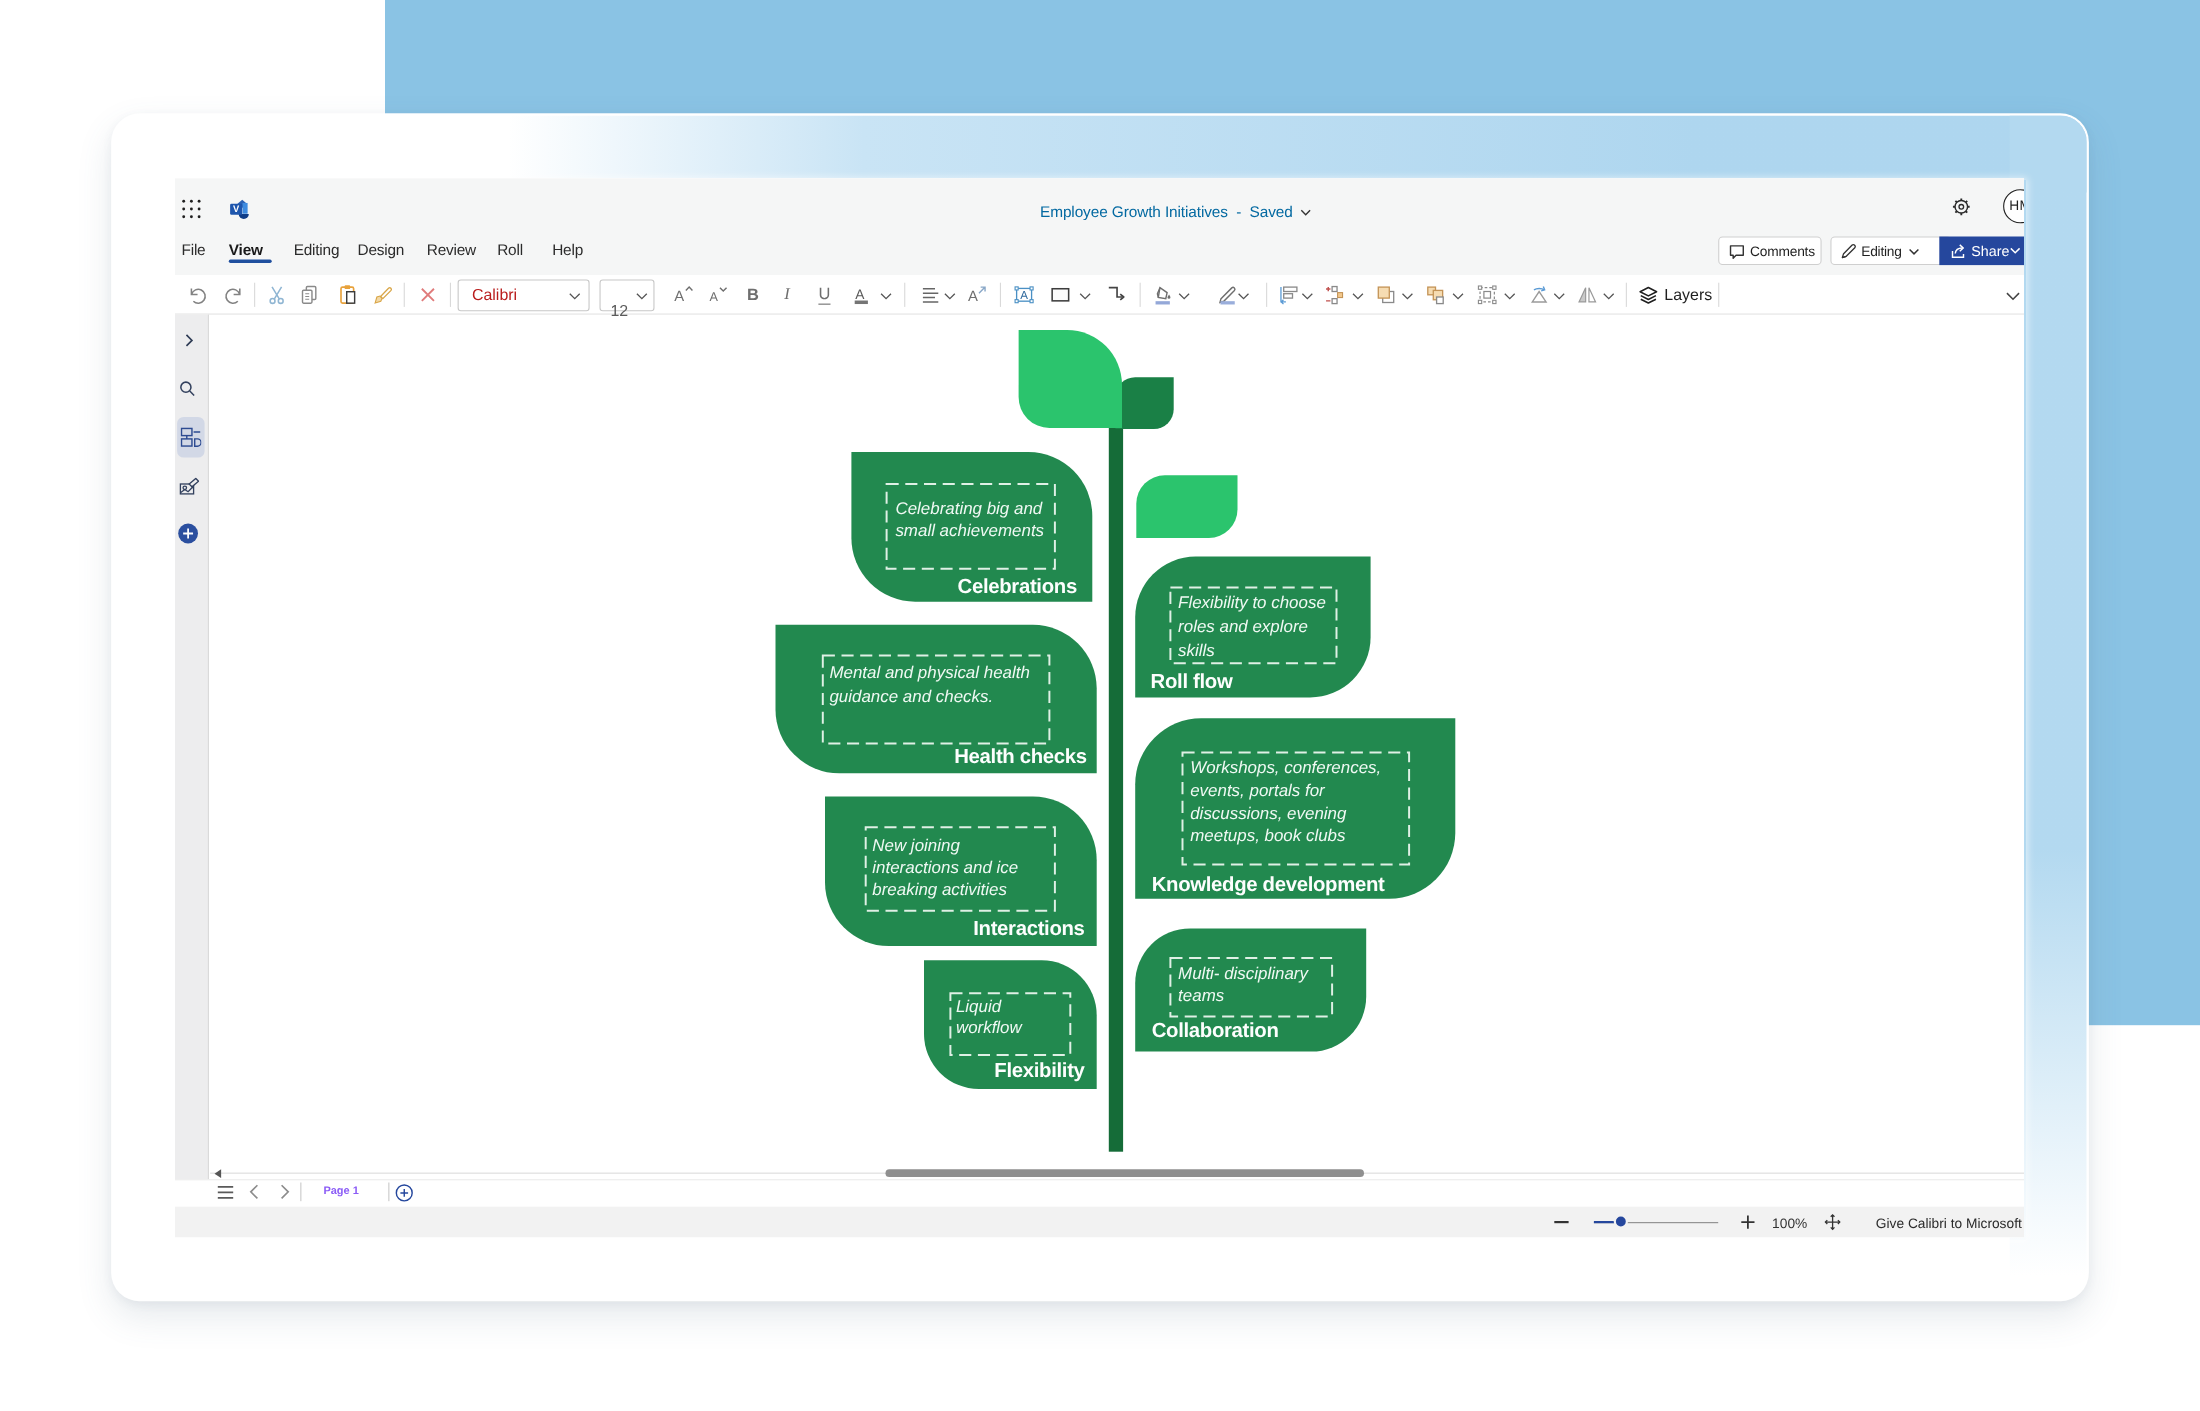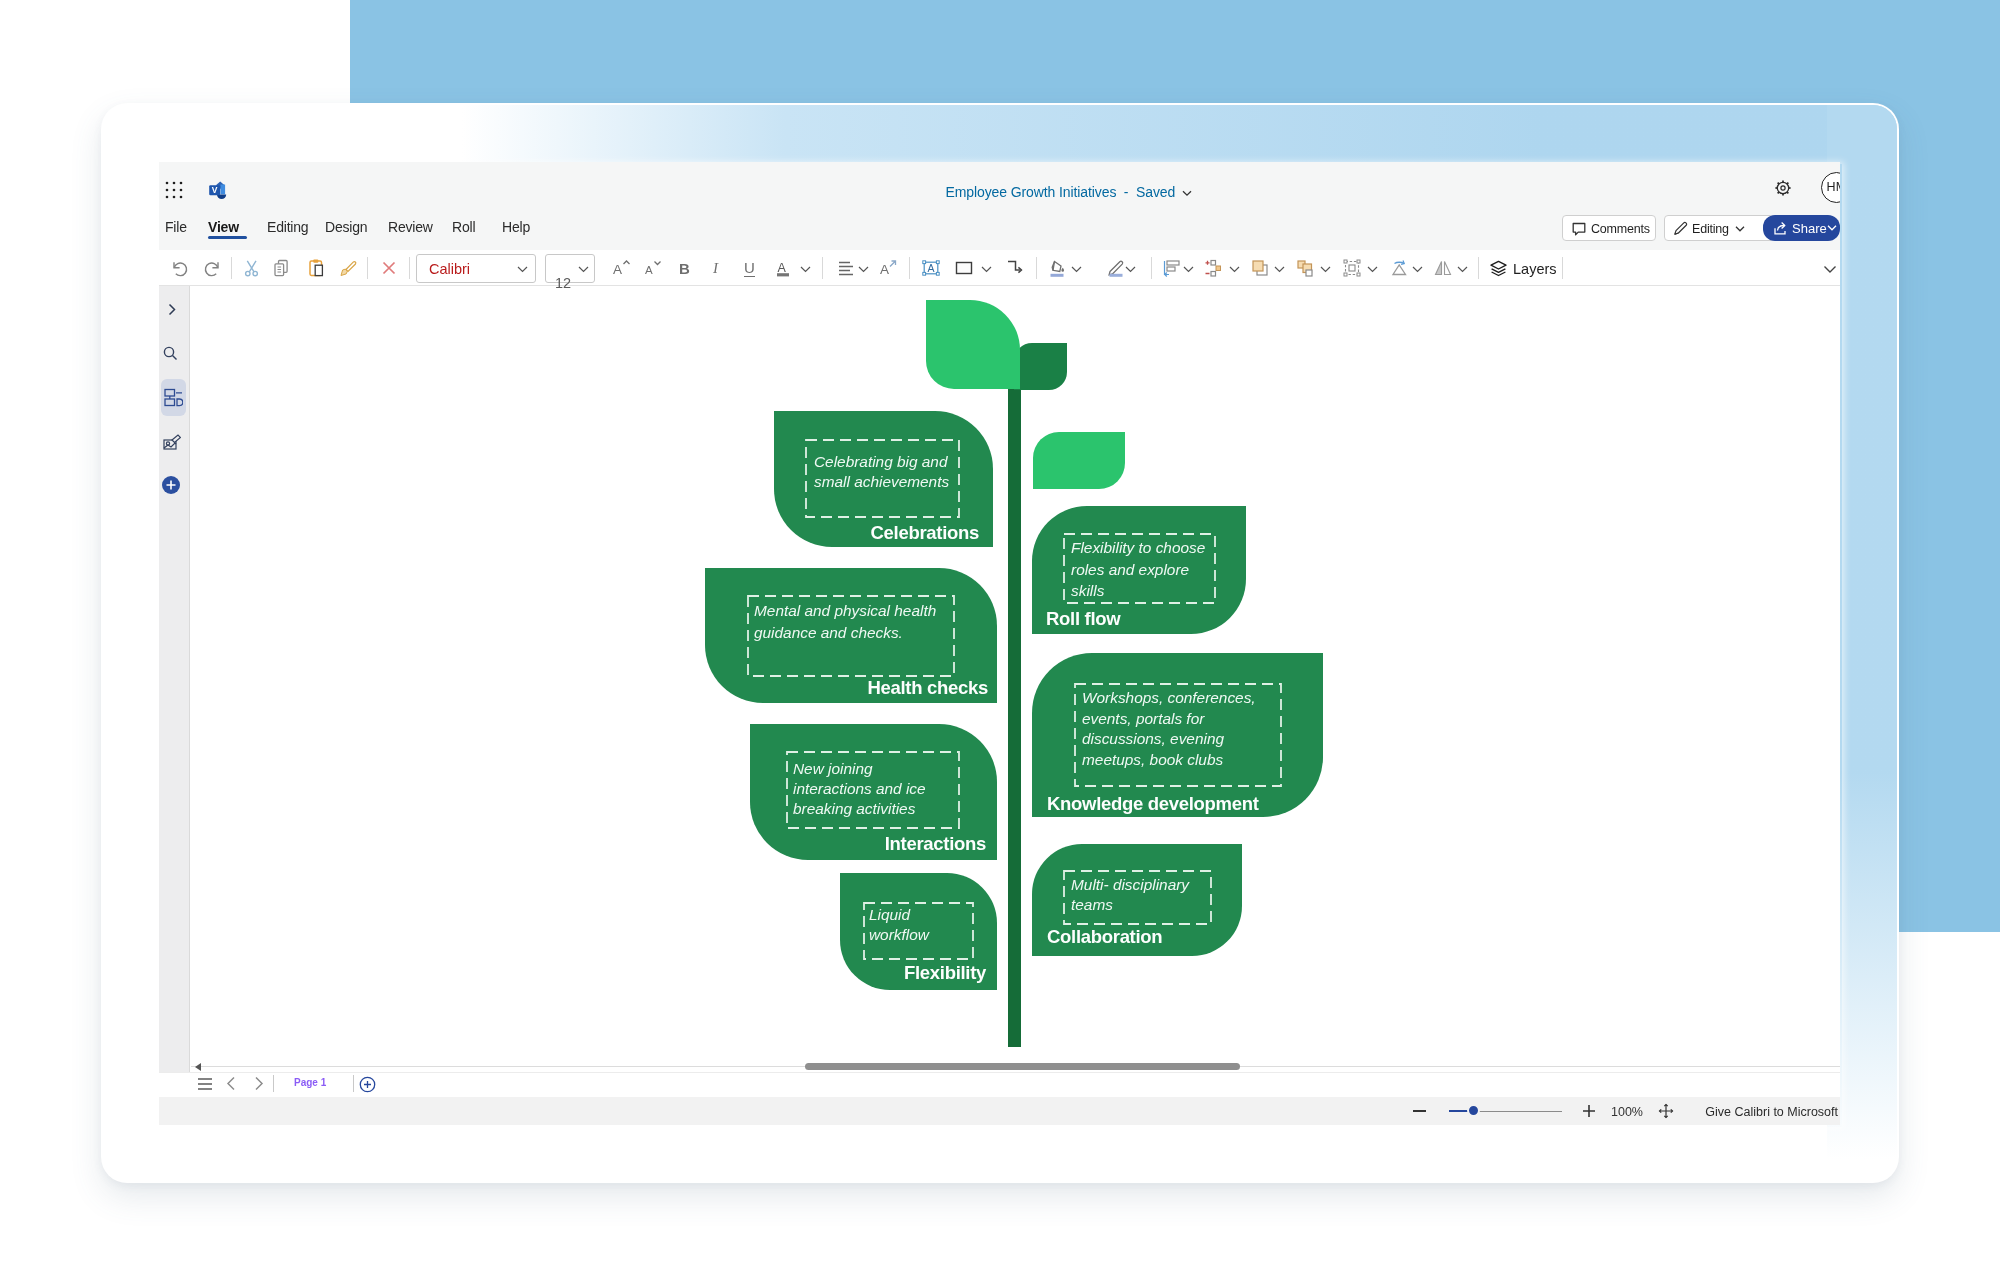--- a/index.html
+++ b/index.html
@@ -106,21 +106,21 @@
   <div class="ab" style="left:1505px;top:53px;width:110px;height:26px;background:#fff;border:1px solid #CFCFCF;border-radius:4px">
     <svg class="ab" style="left:8px;top:5px" width="15" height="15" viewBox="0 0 15 15">
         <path d="M1.8 13.2l1.2-3.6L10.8 1.8a1.4 1.4 0 0 1 2 0l0.4 0.4a1.4 1.4 0 0 1 0 2L5.4 12z" fill="none" stroke="#333" stroke-width="1.2" stroke-linejoin="round"></path>
         <path d="M1.8 13.2l3.6-1.2" stroke="#333" stroke-width="1.2"></path>
       </svg>
     <div class="ab txt" style="left:27px;top:6px;font-size:12.5px;color:#1f1f1f;letter-spacing:-0.2px">Editing</div>
     <svg class="ab" style="left:70px;top:10px" width="10" height="6" viewBox="0 0 10 6">
         <path d="M1 0.8l4 4 4-4" stroke="#333" stroke-width="1.3" fill="none"></path>
       </svg>
   </div>
-  <div class="ab" style="left:1604px;top:53px;width:77px;height:26px;background:#25479D;border-radius:12px">
+  <div class="ab" style="left:1604px;top:53px;width:77px;height:26px;background:#25479D;border-radius:0">
     <svg class="ab" style="left:9px;top:5px" width="16" height="16" viewBox="0 0 16 16">
       <path d="M3 8.2v5.6h10V11" fill="none" stroke="#fff" stroke-width="1.3"></path>
       <path d="M5.5 10.5c0.3-3.4 2.6-5 6.5-5" fill="none" stroke="#fff" stroke-width="1.3"></path>
       <path d="M9.6 2.6l3.2 2.9-3.2 2.9" fill="none" stroke="#fff" stroke-width="1.3" stroke-linejoin="round"></path>
     </svg>
     <div class="ab txt" style="left:29px;top:6px;font-size:13px;color:#fff">Share</div>
     <svg class="ab" style="left:64px;top:10px" width="10" height="6" viewBox="0 0 10 6">
         <path d="M1 0.8l4 4 4-4" stroke="#fff" stroke-width="1.3" fill="none"></path>
       </svg>
   </div>

